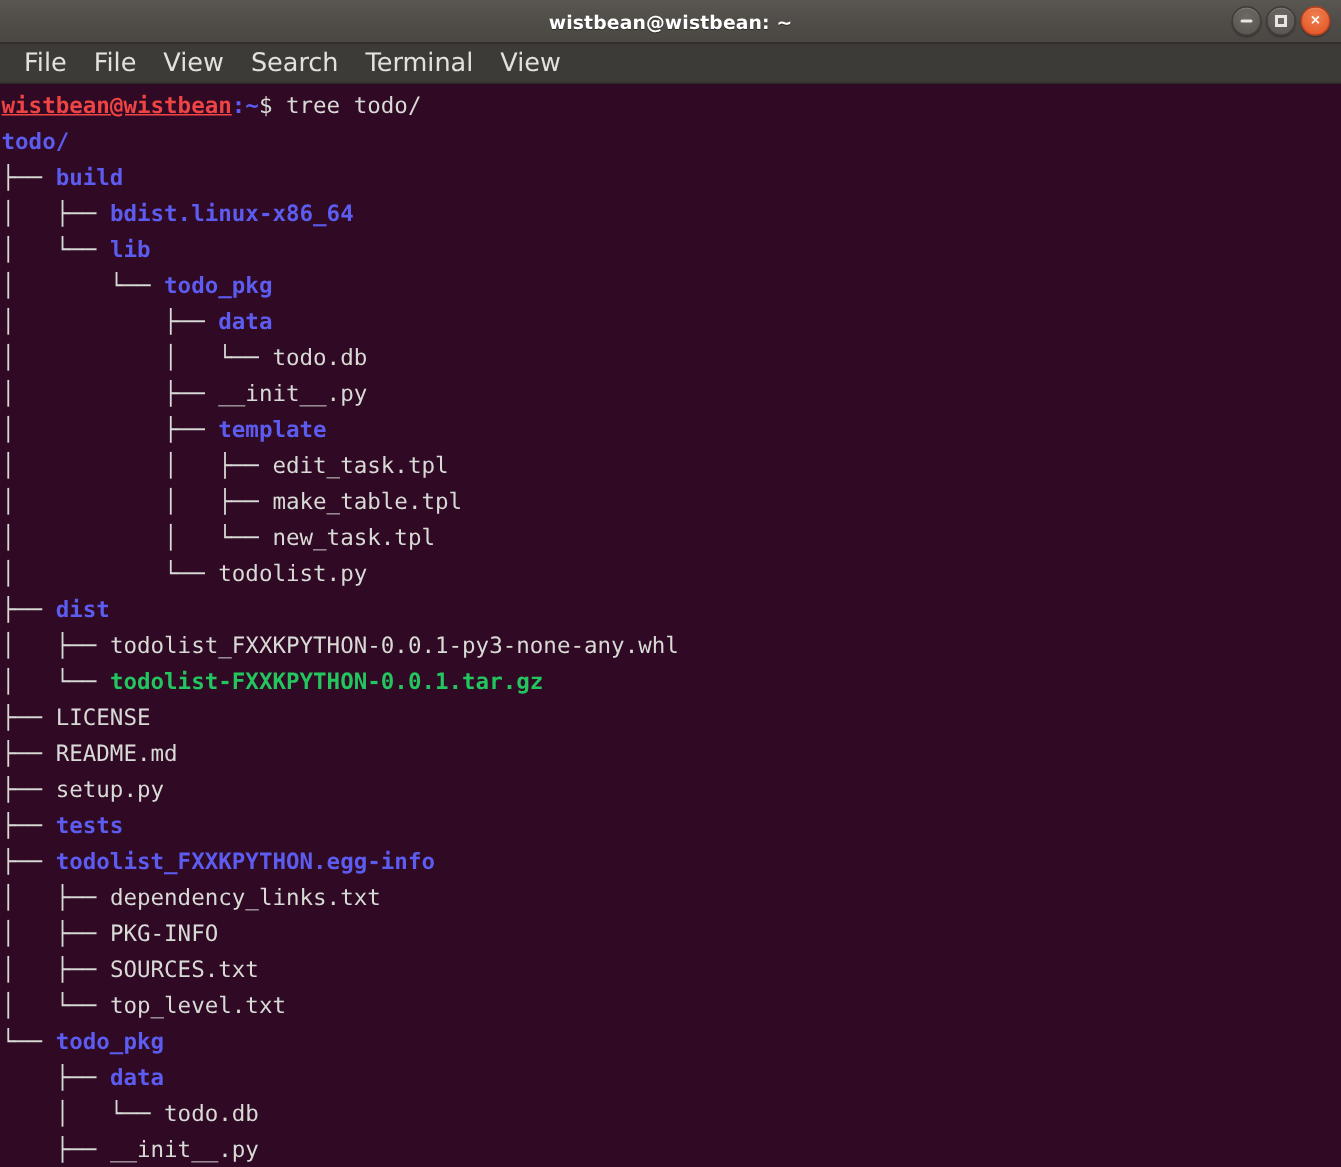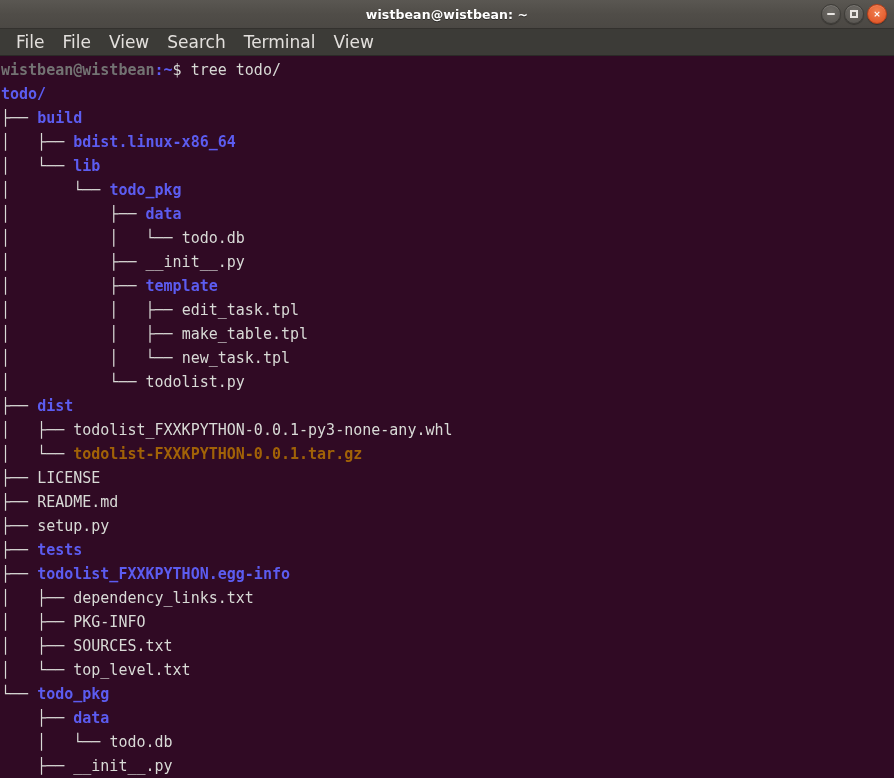--- a/index.html
+++ b/index.html
@@ -119,23 +119,23 @@
     font-size: 15px;
     line-height: 24px;
     white-space: pre;
     color: #d3d7cf;
     letter-spacing: 0px;
   }
   .ln { height: 24px; }
 
   
   .c-white   { color: #d8dad6; }
-  .c-green   { color: #737373; font-weight: bold; }
+  .c-green   { color: #ef4444; font-weight: bold; text-decoration: underline; }
   .c-blue    { color: #5c5cf0; font-weight: bold; }
-  .c-red     { color: #a16207; font-weight: bold; }
+  .c-red     { color: #22c55e; font-weight: bold; }
   .c-tree    { color: #d8dad6; }
 </style>
 </head>
 <body>
 
 <div id="window">
 
   <div id="titlebar">
     <span id="title-text">wistbean@wistbean: ~</span>
     <div id="window-controls">

